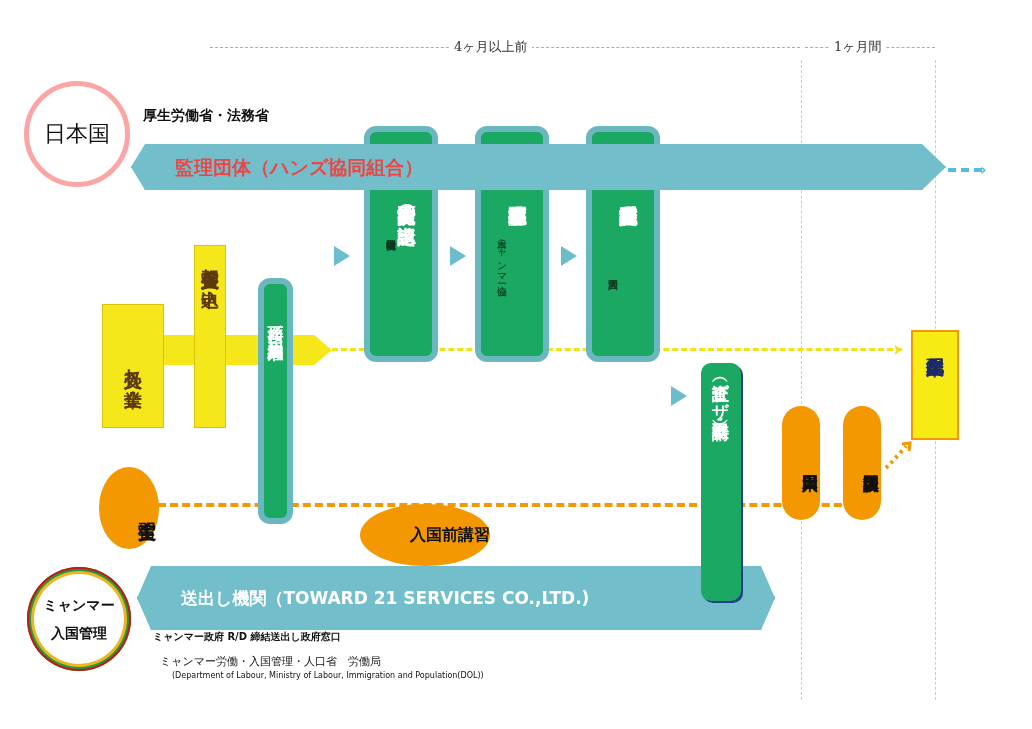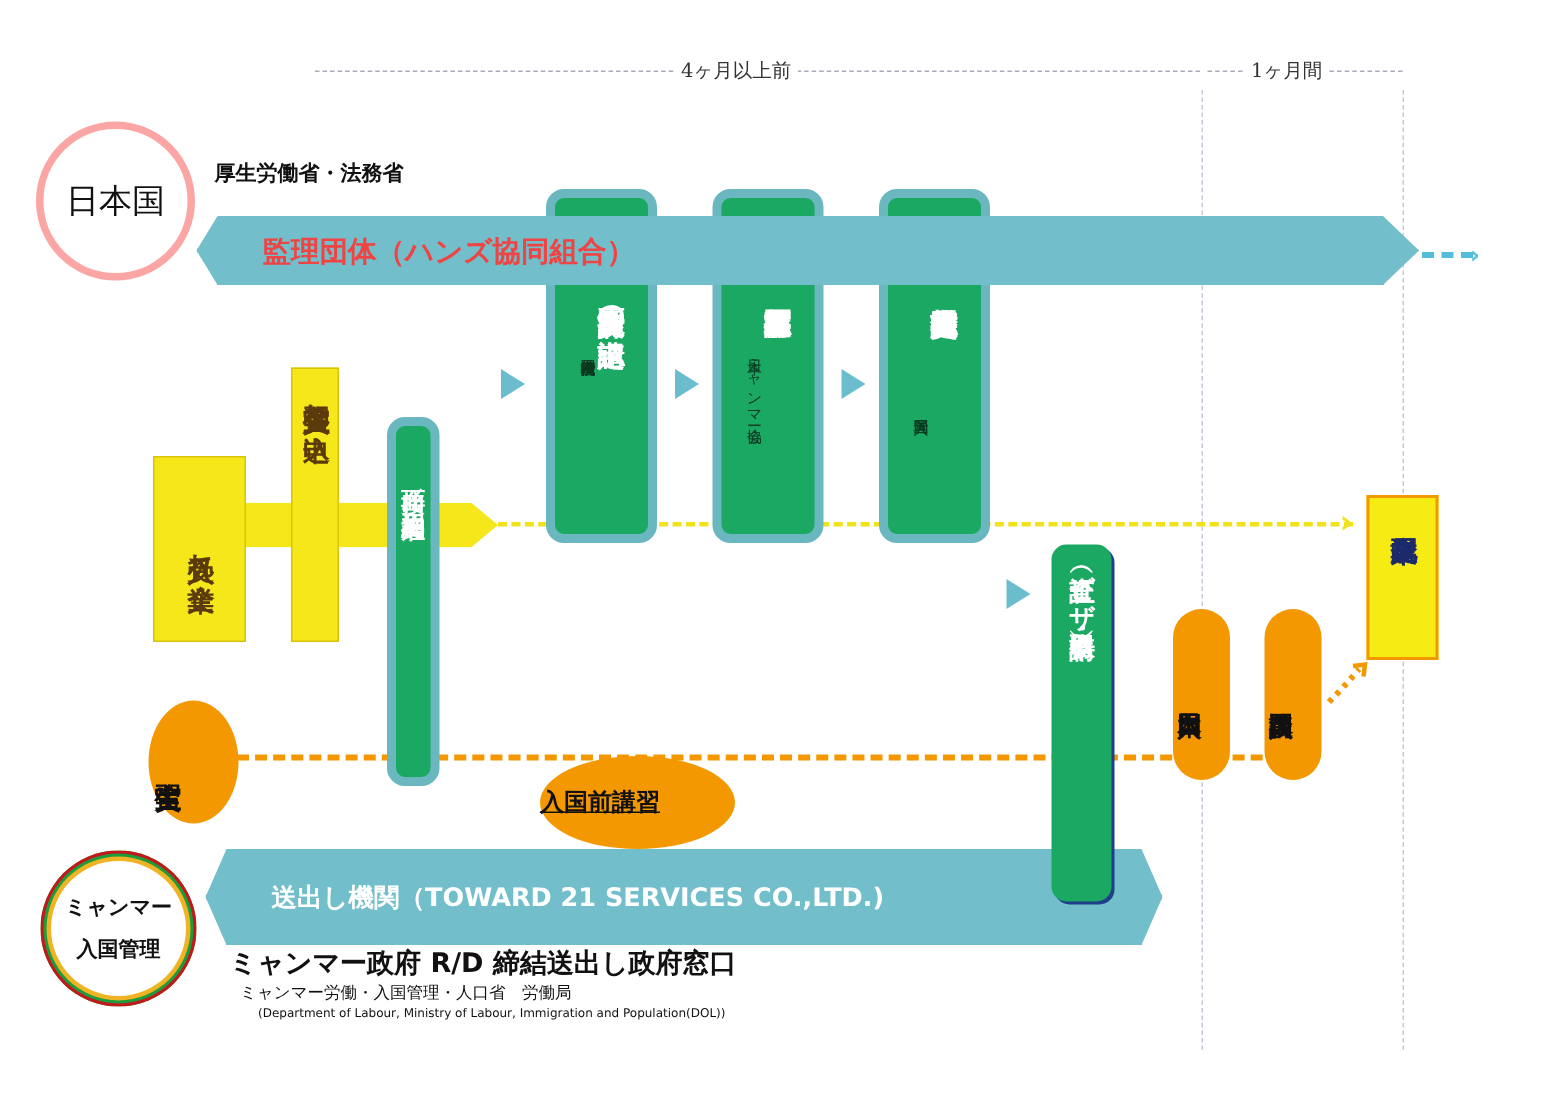--- a/index.html
+++ b/index.html
@@ -15,26 +15,26 @@
   .band{background:#72bfcb;color:#fff;font-weight:bold;display:flex;align-items:center;box-shadow:0 2px 0 #8b7fb0, 0 4px 6px rgba(0,0,0,.15);}
   .band-top{left:131px;top:144px;width:815px;height:46px;clip-path:polygon(14px 0,calc(100% - 24px) 0,100% 50%,calc(100% - 24px) 100%,14px 100%,0 50%);font-size:19px;padding-left:44px;box-sizing:border-box;}
   .band-bottom{left:137px;top:566px;width:638px;height:64px;clip-path:polygon(14px 0,calc(100% - 14px) 0,100% 50%,calc(100% - 14px) 100%,14px 100%,0 50%);font-size:17px;padding-left:44px;box-sizing:border-box;}
   .green-pill{background:#1aa862;border:6px solid #6bb7c0;border-radius:12px;color:#fff;box-sizing:border-box;display:flex;justify-content:center;}
   .gp-inner{display:flex;flex-direction:row-reverse;justify-content:center;gap:1px;padding-top:60px;}
   .gp-main{font-size:18px;line-height:19px;color:#fff;}
   .gp-sub{font-size:10px;line-height:11px;color:#0b3a22;font-weight:normal;margin-top:40px;}
   .play{width:0;height:0;border-top:10px solid transparent;border-bottom:10px solid transparent;border-left:16px solid #6bbdcd;}
   .yellow-box{background:#f6e71a;border:1px solid #d9c20a;color:#5b3a0b;display:flex;justify-content:center;align-items:center;font-size:18px;}
   .yellow-arrow{left:160px;top:335px;width:172px;height:30px;background:#f6e71a;clip-path:polygon(0 0,calc(100% - 18px) 0,100% 50%,calc(100% - 18px) 100%,0 100%);}
-  .orange{background:#f39800;color:#111;font-weight:bold;display:flex;align-items:center;justify-content:flex-start;text-decoration:underline;}
+  .orange{background:#f39800;color:#111;font-weight:bold;display:flex;align-items:center;justify-content:flex-end;}
   .dash-yellow{border-top:3px dashed #f2e21b;height:0;}
   .dash-orange{border-top:4px dashed #f39800;height:0;}
   .kigyo{left:911px;top:330px;width:48px;height:110px;background:#f6ec14;border:2px solid #f39800;box-sizing:border-box;display:flex;justify-content:center;padding-top:12px;font-size:18px;color:#1c2a6b;}
   .circle-mm{left:27px;top:567px;width:104px;height:104px;border-radius:50%;background:#fff;box-shadow:0 0 0 2px #c4171f inset,0 0 0 4px #1e9b3a inset,0 0 0 7px #f0b323 inset;display:flex;flex-direction:column;align-items:center;justify-content:center;font-size:14px;font-weight:bold;color:#111;line-height:28px;}
-  .mm-title{left:153px;top:630px;font-size:18px;font-weight:bold;color:#111;}
+  .mm-title{left:153px;top:630px;font-size:10px;font-weight:bold;color:#111;}
   .mm-sub{left:160px;top:654px;font-size:11px;color:#111;}
   .mm-en{left:172px;top:671px;font-size:8px;color:#111;}
 </style>
 </head>
 <body>
 
 <div class="abs timeline" style="left:210px;width:730px;">
   <div class="tl-line" style="left:0;width:590px;"></div>
   <div class="tl-label" style="left:240px;">4ヶ月以上前</div>
   <div class="tl-line" style="left:595px;width:130px;"></div>

